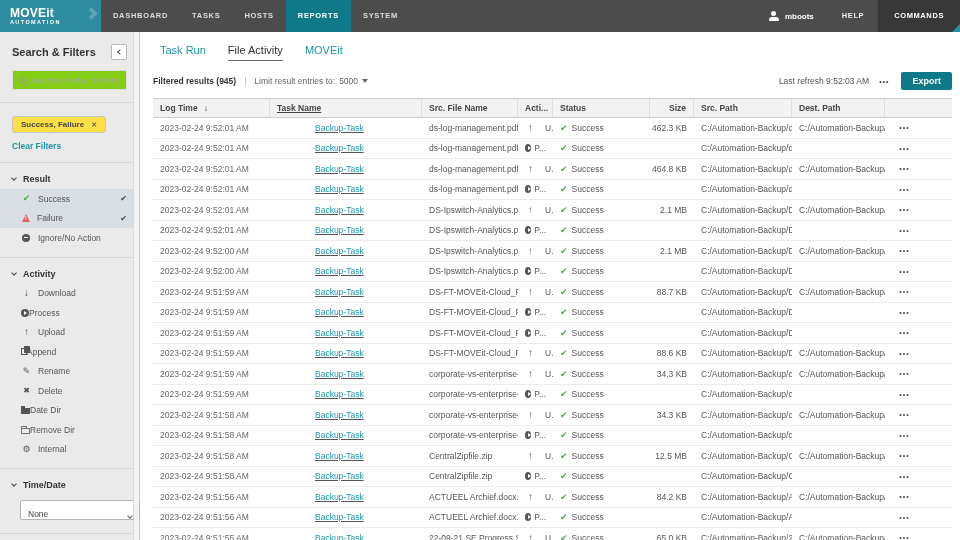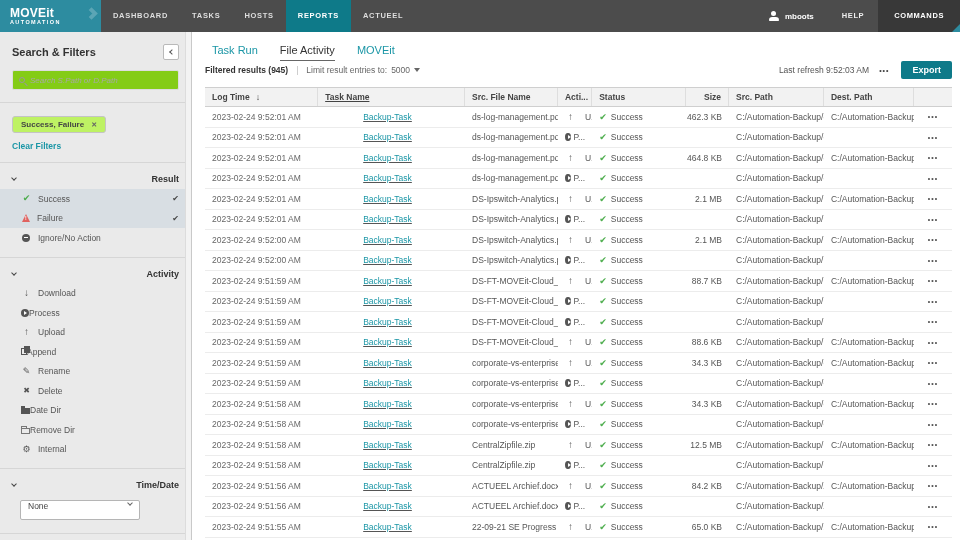--- a/index.html
+++ b/index.html
@@ -21,67 +21,67 @@
   .usr::before { content:''; position:absolute; left:2.5px; top:0; width:5px; height:5px; border-radius:50%; background:#fff; }
   .usr::after { content:''; position:absolute; left:0; bottom:0; width:10px; height:4px; border-radius:4px 4px 1px 1px; background:#fff; }
   .nav-help { line-height:32px; padding:0 14px; font-size:7.5px; font-weight:bold; letter-spacing:0.6px; color:#eee; }
   .nav-commands { line-height:32px; padding:0 16px; font-size:7.5px; font-weight:bold; letter-spacing:0.6px; color:#fff; background:#383838; position:relative; }
   .nav-commands::after { content:''; position:absolute; right:0; bottom:0; border-bottom:8px solid #2d8ca0; border-left:8px solid transparent; }
 
   
   .page { display:flex; height:508px; }
 
   
-  .sidebar { width:192px; flex:none; background:#eaeaea; border-right:1px solid #c9c9c9; position:relative; }
+  .sidebar { width:140px; flex:none; background:#eaeaea; border-right:1px solid #c9c9c9; position:relative; }
   .sidebar::after { content:''; position:absolute; top:0; right:0; bottom:0; width:5px; background:#f3f3f3; border-left:1px solid #dcdcdc; }
   .sb-head { display:flex; justify-content:space-between; align-items:center; padding:12px 12px 0 12px; }
   .sb-title { font-size:11px; font-weight:bold; color:#333; }
   .collapse-btn { width:16px; height:16px; background:#fff; border:1px solid #b9b9b9; border-radius:2px; position:relative; cursor:pointer; }
   .collapse-btn span { position:absolute; left:6px; top:5px; width:4px; height:4px; border-left:1px solid #555; border-bottom:1px solid #555; transform:rotate(45deg); }
   .sb-search { margin:10px 12px 12px 12px; height:20px; background:#84cc16; border:1px solid #ddd; border-radius:2px; display:flex; align-items:center; padding:0 6px; gap:5px; }
   .mag { width:6px; height:6px; border:1px solid #999; border-radius:50%; position:relative; flex:none; }
   .mag::after { content:''; position:absolute; width:4px; height:1px; background:#999; transform:rotate(45deg); left:4px; top:6px; }
   .sb-search input { border:none; outline:none; flex:1; font-size:8px; font-style:italic; color:#555; background:transparent; font-family:"Liberation Sans",sans-serif; min-width:0; }
   .sb-search input::placeholder { color:#a8a8a8; }
   .sb-div { border-top:1px solid #d6d6d6; }
   .chip-row { padding:10px 12px 0 12px; }
-  .chip { display:inline-flex; align-items:center; gap:7px; background:#bef264; border:1px solid #c4c4c4; border-radius:3px; padding:3px 8px; font-size:8px; font-weight:bold; color:#444; cursor:pointer; }
+  .chip { display:inline-flex; align-items:center; gap:7px; background:#fde047; border:1px solid #c4c4c4; border-radius:3px; padding:3px 8px; font-size:8px; font-weight:bold; color:#444; cursor:pointer; }
   .chip .x { font-size:7px; color:#666; }
   .clear-filters { display:inline-block; margin:8px 12px 11px 12px; font-size:8.5px; font-weight:bold; color:#1b96a6; cursor:pointer; }
   .sb-section { border-top:1px solid #d6d6d6; padding:7px 0 9px 0; }
-  .sec-head { display:flex; align-items:center; padding:4px 12px 5px 12px; font-size:9px; font-weight:bold; color:#333; cursor:pointer;justify-content:space-between; }
+  .sec-head { display:flex; align-items:center; padding:4px 12px 5px 12px; font-size:9px; font-weight:bold; color:#333; cursor:pointer; }
   .chev { width:4px; height:4px; border-right:1.2px solid #444; border-bottom:1.2px solid #444; transform:rotate(45deg); display:inline-block; margin-right:7px; margin-top:-2px; }
   .sb-item { display:flex; align-items:center; height:19.5px; padding-left:21px; padding-right:12px; font-size:8.5px; color:#555; cursor:pointer; position:relative; }
   .sb-item.sel { background:#d8dee3; }
   .sb-item .rck { margin-left:auto; color:#444; font-size:8px; }
   .ic { display:inline-block; width:11px; margin-right:6px; text-align:center; color:#555; font-size:9px; flex:none; line-height:1; }
   .ic.ar { font-weight:bold; font-size:10px; }
   .ic.ck { color:#4fae4f; font-size:9px; }
   .ic.del { font-size:8px; }
   .tri { width:0; height:0; border-left:4.5px solid transparent; border-right:4.5px solid transparent; border-bottom:8px solid #e0625f; position:relative; margin:0 7px 0 1px; }
   .tri::after { content:'!'; position:absolute; left:-1px; top:1px; color:#fff; font-size:5px; font-weight:bold; }
   .ig { width:8px; height:8px; border-radius:50%; background:#555; position:relative; margin:0 8px 0 1px; }
   .ig::after { content:''; position:absolute; left:2px; top:3.5px; width:4px; height:1px; background:#fff; }
   .pi { display:inline-block; width:8px; height:8px; border-radius:50%; background:#555; position:relative; vertical-align:-1px; }
   .pi::after { content:''; position:absolute; left:3px; top:2px; border-left:3px solid #fff; border-top:2px solid transparent; border-bottom:2px solid transparent; }
   .ap { display:inline-block; width:6px; height:7px; border:1px solid #555; background:#eaeaea; position:relative; }
   .ap::after { content:''; position:absolute; left:1.5px; top:-3px; width:6px; height:7px; background:#555; }
   .fol { display:inline-block; width:9px; height:6px; background:#555; position:relative; margin-top:2px; }
   .fol::before { content:''; position:absolute; top:-2px; left:0; width:4px; height:2px; background:#555; }
   .folo { display:inline-block; width:9px; height:6px; border:1px solid #777; background:transparent; position:relative; margin-top:2px; }
   .folo::before { content:''; position:absolute; top:-3px; left:-1px; width:4px; height:2px; border:1px solid #777; border-bottom:none; }
-  .sb-select { margin:5px 12px 13px 20px; width:120px; height:20px; background:#fff; border:1px solid #b5b5b5; border-radius:2px; display:flex; align-items:flex-start; justify-content:space-between; padding:0 7px; font-size:8.5px; color:#444; cursor:pointer; }
+  .sb-select { margin:5px 12px 13px 20px; width:120px; height:20px; background:#fff; border:1px solid #b5b5b5; border-radius:2px; display:flex; align-items:flex-end; justify-content:space-between; padding:0 7px; font-size:8.5px; color:#444; cursor:pointer; }
   .sb-select .chev { margin:0 0 1px 0; border-color:#666; }
 
   
   .main { flex:1; background:#fff; padding:0 8px 0 13px; overflow:hidden; }
   .tabs { display:flex; gap:22px; padding:12px 0 0 7px; }
   .tab { font-size:11px; color:#1b96a6; padding-bottom:4px; cursor:pointer; }
   .tab.active { color:#333; border-bottom:1.5px solid #666; }
-  .toolbar { display:flex; align-items:center; height:18px; font-size:8.5px; color:#666; }
+  .toolbar { display:flex; align-items:center; margin-top:11px; height:18px; font-size:8.5px; color:#666; }
   .fr { font-weight:bold; color:#333; }
   .tb-sep { margin:0 8px; color:#bbb; }
   .limit { display:flex; align-items:center; gap:4px; cursor:pointer; }
   .caret { width:0; height:0; border-left:3px solid transparent; border-right:3px solid transparent; border-top:4px solid #666; display:inline-block; }
   .tb-right { margin-left:auto; display:flex; align-items:center; }
   .refresh { color:#555; }
   .more-btn { margin:0 12px 0 10px; letter-spacing:1px; font-size:7px; font-weight:bold; color:#444; cursor:pointer; }
   .export-btn { background:#0e7a89; color:#fff; border:none; font-size:9px; font-weight:bold; padding:4px 11px; border-radius:2px; cursor:pointer; font-family:"Liberation Sans",sans-serif; }
 
   
@@ -108,21 +108,21 @@
   <div class="logo">
     <span class="l1">MOVEit</span>
     <span class="l2">AUTOMATION</span>
     <span class="arrow"></span>
   </div>
   <ul class="nav-items">
       <li class="nav-item">DASHBOARD</li>
       <li class="nav-item">TASKS</li>
       <li class="nav-item">HOSTS</li>
       <li class="nav-item active">REPORTS</li>
-      <li class="nav-item">ACTUEEL</li>
+      <li class="nav-item">SYSTEM</li>
     </ul>
   <div class="nav-right">
     <div class="nav-user">
       <span class="usr"></span>
       <span>mboots</span>
     </div>
     <div class="nav-help">HELP</div>
     <div class="nav-commands">COMMANDS</div>
   </div>
 </header>

